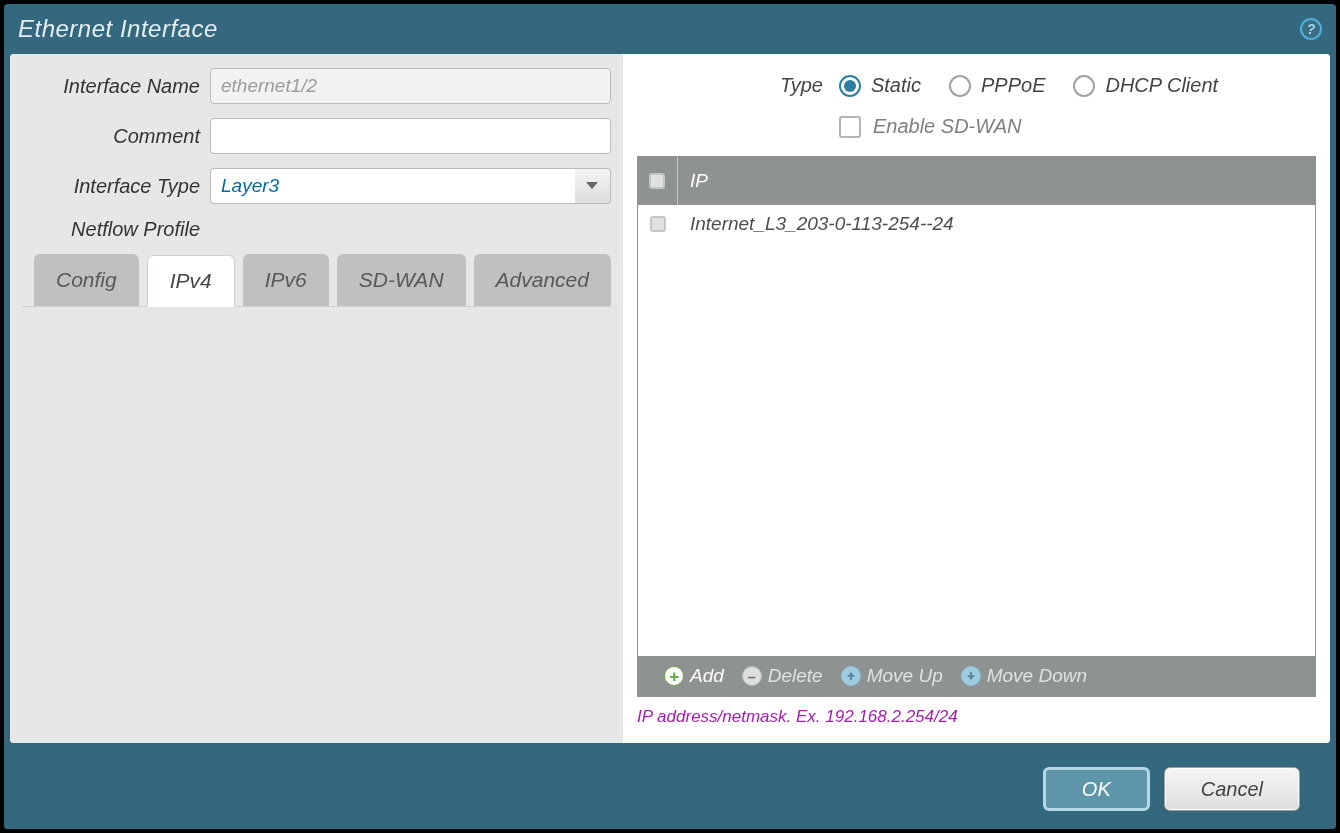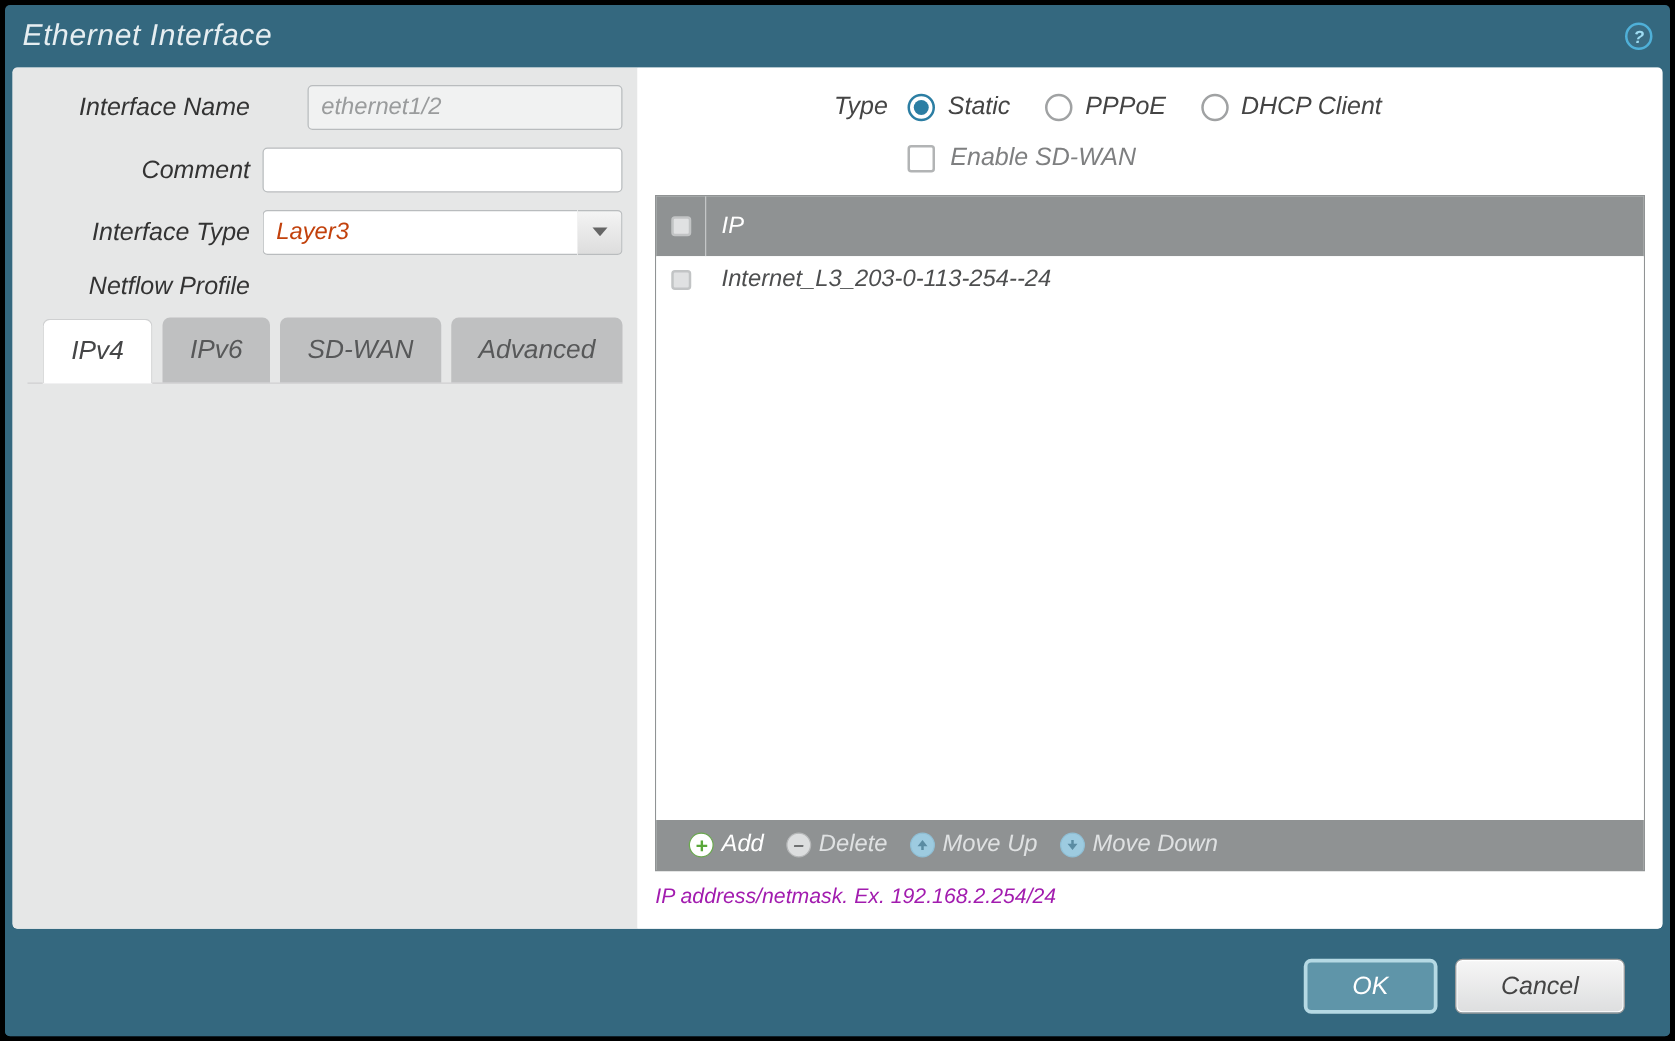--- a/index.html
+++ b/index.html
@@ -6,22 +6,22 @@
   html, body { margin:0; padding:0; font-family: Arial, Helvetica, sans-serif; background:#fff; }
   .frame { width:1340px; height:833px; background:#000; padding:4px; }
   .window { width:100%; height:100%; background:#34687f; display:flex; flex-direction:column; border-radius:4px; overflow:hidden;font-style:italic;}
   .titlebar { height:50px; display:flex; align-items:center; justify-content:space-between; padding:0 14px; color:#fff; }
   .titlebar h1 { font-size:24px; font-weight:300; margin:0; color:#e6eef1; letter-spacing:0.5px; }
   .help-circle { width:22px; height:22px; border-radius:50%; border:2px solid #4fb0d8; color:#9fdcf2; display:flex; align-items:center; justify-content:center; font-size:14px; font-weight:bold; cursor:pointer; background:rgba(255,255,255,0.03); }
   .content { flex:1; background:#fff; margin:0 6px 6px 6px; border-radius:4px; display:flex; flex-direction:row; overflow:hidden; }
   .form-area { background:#e6e7e7; padding:14px 12px 4px 12px; }
   .form-row { display:flex; align-items:center; margin-bottom:14px; }
   .form-label { width:188px; text-align:right; padding-right:10px; font-size:20px; color:#333; }
-  .form-input { flex:1; height:36px; border:1px solid #b9bcbe; border-radius:4px; background:#fff; padding:0 10px; font-size:19px; color:#c2410c; display:flex; align-items:center; }
-  .form-input.readonly { background:#f1f2f2; color:#9a9c9d;margin-left:36px; }
+  .form-input { flex:1; height:36px; border:1px solid #b9bcbe; border-radius:4px; background:#fff; padding:0 10px; font-size:19px; color:#0369a1; display:flex; align-items:center; }
+  .form-input.readonly { background:#f1f2f2; color:#9a9c9d; }
   .select-wrap { flex:1; display:flex; }
   .select-wrap .form-input { border-top-right-radius:0; border-bottom-right-radius:0; border-right:none; }
   .select-btn { width:36px; height:36px; border:1px solid #b9bcbe; border-left:none; border-top-right-radius:4px; border-bottom-right-radius:4px; background:linear-gradient(#f4f4f4,#dddddd); display:flex; align-items:center; justify-content:center; cursor:pointer; }
   .select-btn svg { width:14px; height:10px; fill:#666; }
   .tabstrip { display:flex; align-items:flex-end; gap:8px; padding-left:12px; height:52px; position:relative; background:#e6e7e7; border-bottom:1px solid #cfd0d1;}
   .tab { padding:0 22px; height:52px; display:flex; align-items:center; font-size:21px; color:#575859; background:#bfc0c1; border-top-left-radius:6px; border-top-right-radius:6px; cursor:pointer; position:relative; }
   .tab.active { background:#fff; color:#454647; z-index:2; border:1px solid #cfd0d1; border-bottom:1px solid #fff; margin-bottom:-1px;}
   .tabpanel { flex:1; background:#fff; padding:20px 14px 12px 14px; display:flex; flex-direction:column; }
   .subrow { display:flex; align-items:center; margin-bottom:18px; }
   .subrow .sub-label { width:202px; text-align:right; padding-right:16px; font-size:20px; color:#444; }
@@ -92,20 +92,21 @@
                 </svg>
             </div>
           </div>
         </div>
 
         <div class="form-row">
           <div class="form-label">Netflow Profile</div>
         </div>
 
         <div class="tabstrip">
+          <div class="tab">Config</div>
           <div class="tab active">IPv4</div>
           <div class="tab">IPv6</div>
           <div class="tab">SD-WAN</div>
           <div class="tab">Advanced</div>
         </div>
       </div>
 
       <div class="tabpanel">
 
         <div class="subrow">

